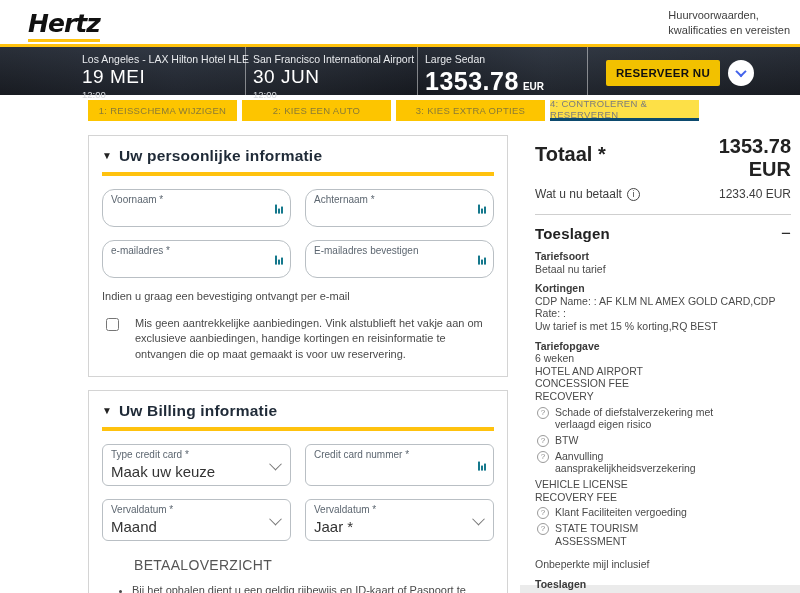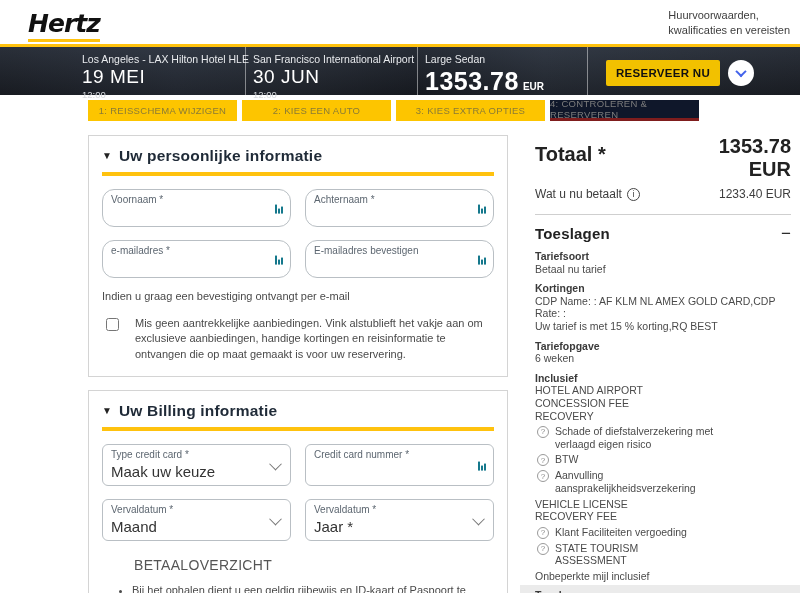--- a/index.html
+++ b/index.html
@@ -35,21 +35,21 @@
   .chevcircle { position:absolute; left:728px; top:13px; width:26px; height:26px; border-radius:50%;
      background:#fff; cursor:pointer; display:flex; align-items:center; justify-content:center; }
   .chev { width:8px; height:8px; border-left:2px solid #4263eb; border-bottom:2px solid #4263eb;
      transform:rotate(-45deg) translate(1px,-1px); }
 
   
   .steps { display:flex; gap:5px; margin:5px 0 0 88px; width:611px; }
   .step { flex:1; height:21px; display:flex; align-items:center; justify-content:center;
      font-size:9.5px; letter-spacing:.3px; cursor:pointer; }
   .step.filled { background:#FDC500; color:#8a7b35; }
-  .step.current { background:#0f172a; color:#7c7c7c; border-bottom:3px solid #7f1d1d; cursor:default; }
+  .step.current { background:#fde047; color:#7c7c7c; border-bottom:3px solid #0c4a6e; cursor:default; }
 
   
   .main { display:flex; align-items:flex-start; padding-left:88px; margin-top:14px; position:relative; z-index:1; }
   .colL { width:420px; }
   .colR { width:256px; margin-left:27px; }
 
   
   .card { background:#fff; border:1px solid #d4d4d4; padding:11px 13px 14px; margin-bottom:13px; }
   .cardhead { display:flex; align-items:center; gap:7px; cursor:pointer; }
   .tri { font-size:10px; color:#222; line-height:1; }
@@ -268,21 +268,20 @@
         <div class="dlabel">Tariefsoort</div>
         <div class="dval">Betaal nu tarief</div>
 
         <div class="dlabel">Kortingen</div>
         <div class="dval">CDP Name: : AF KLM NL AMEX GOLD CARD,CDP Rate: :</div>
         <div class="dval">Uw tarief is met 15 % korting,RQ BEST</div>
 
         <div class="dlabel">Tariefopgave</div>
         <div class="dval">6 weken</div>
 
-        <div class="dlabel">Inclusief</div>
         <div class="dval" style="max-width:150px;">HOTEL AND AIRPORT CONCESSION FEE RECOVERY</div>
         <div class="qitem">
           <span class="qicon">?</span>
           <span class="qtext" style="max-width:170px;">Schade of diefstalverzekering met verlaagd eigen risico</span>
         </div>
         <div class="qitem">
           <span class="qicon">?</span>
           <span class="qtext">BTW</span>
         </div>
         <div class="qitem">
@@ -291,21 +290,21 @@
         </div>
         <div class="dval" style="max-width:130px; margin-top:3px;">VEHICLE LICENSE RECOVERY FEE</div>
         <div class="qitem">
           <span class="qicon">?</span>
           <span class="qtext">Klant Faciliteiten vergoeding</span>
         </div>
         <div class="qitem">
           <span class="qicon">?</span>
           <span class="qtext" style="max-width:130px;">STATE TOURISM ASSESSMENT</span>
         </div>
-        <div class="dval" style="margin-top:3px;">Onbeperkte mijl inclusief</div>
+        <div class="dval" style="margin-top:11px;">Onbeperkte mijl inclusief</div>
 
         <div class="dlabel">Toeslagen</div>
 
       </div>
     </div>
   </div>
 
   <div class="footer-strip"></div>
 </div>
 

